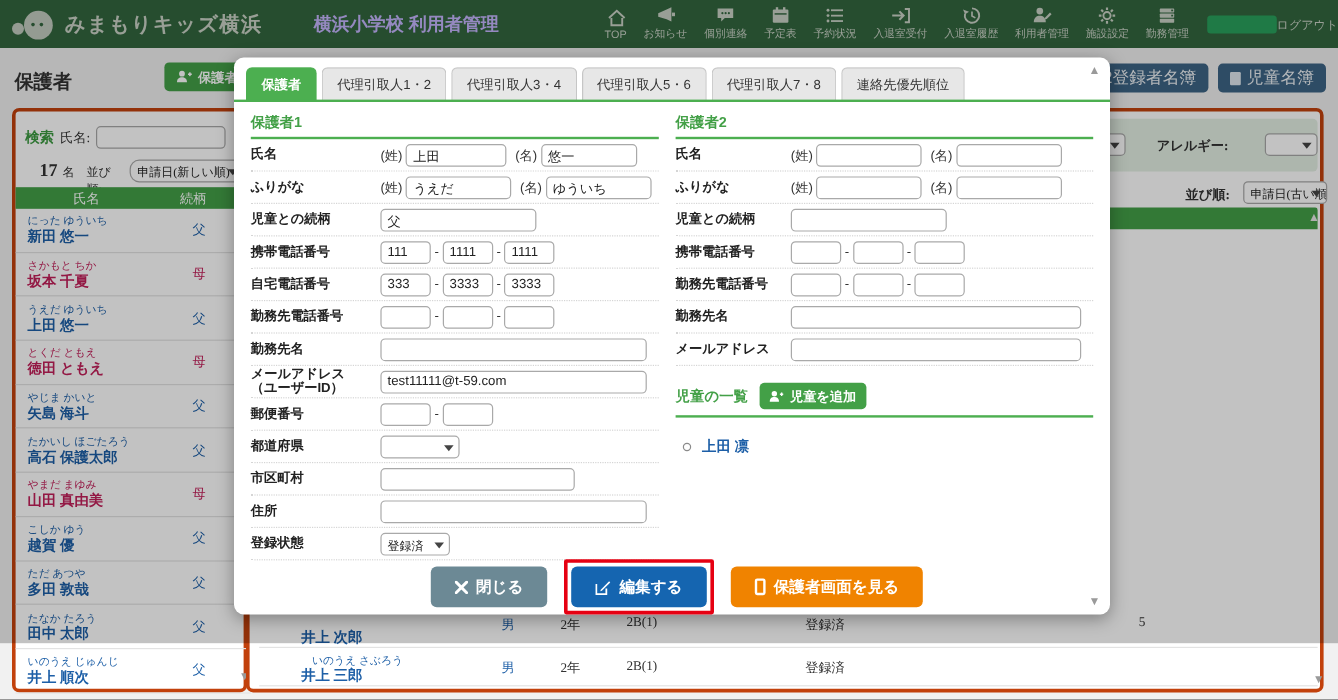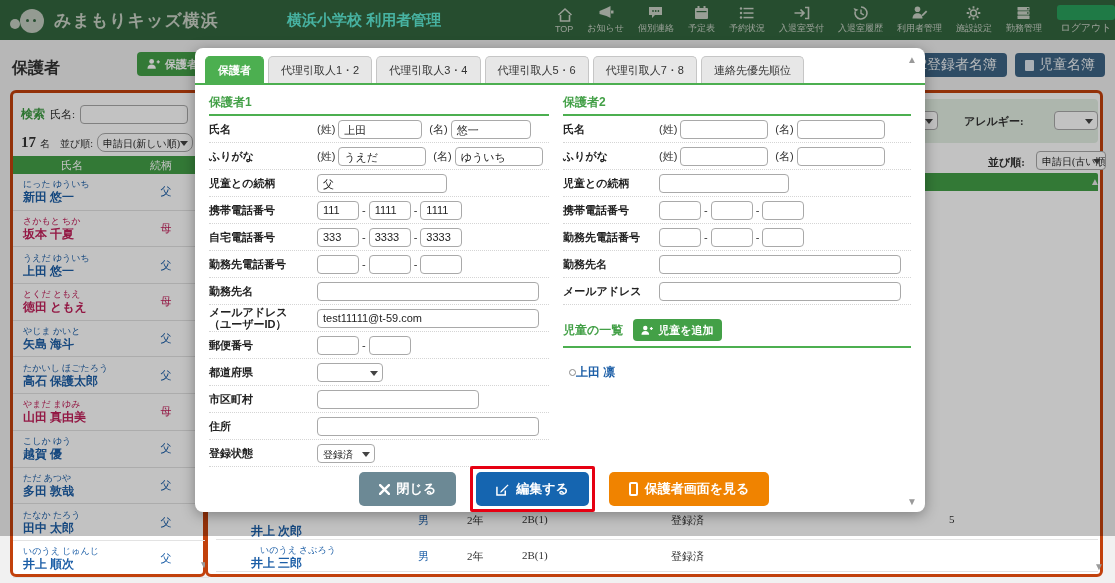--- a/index.html
+++ b/index.html
@@ -9,47 +9,47 @@
 
   
   .topbar { position:absolute; left:0; top:0; width:1115px; height:40px; background:#33663f; display:flex; align-items:center; color:#e8efe8; }
   .logo { display:flex; align-items:center; gap:4px; padding-left:10px; width:270px; }
   .mascot { position:relative; width:40px; height:30px; }
   .mascot .c1 { position:absolute; left:0; top:14px; width:10px; height:10px; border-radius:50%; background:#c3ccc0; }
   .mascot .c2 { position:absolute; left:10px; top:4px; width:24px; height:24px; border-radius:50%; background:#c3ccc0; }
   .mascot .e { position:absolute; width:3px; height:3px; border-radius:50%; background:#33663f; top:14px; }
   .mascot .e1 { left:16px; } .mascot .e2 { left:23px; }
   .logo-text { font-size:17px; font-weight:bold; color:#c9d2c6; letter-spacing:1px; white-space:nowrap; }
-  .app-title { font-size:15px; font-weight:bold; color:#5eead4; white-space:nowrap; margin-left:18px; width:260px; }
+  .app-title { font-size:15px; font-weight:bold; color:#c4b5fd; white-space:nowrap; margin-left:18px; width:260px; }
   .nav { display:flex; align-items:center; margin-left:2px; }
   .nav-item { display:flex; flex-direction:column; align-items:center; justify-content:center; padding:0 7px; height:40px; cursor:pointer; }
   .nav-item svg { width:17px; height:16px; }
   .nav-item .nv-label { font-size:9px; color:#c9d2c6; margin-top:1px; white-space:nowrap; }
-  .logout { display:flex; flex-direction:column; align-items:center; margin-left:8px; cursor:pointer; }
+  .logout { display:flex; flex-direction:row; align-items:center; margin-left:8px; cursor:pointer; }
   .logout .pill { width:58px; height:15px; border-radius:3px; background:#29a15c; }
   .logout .lg-label { font-size:10px; color:#c9d2c6; margin-top:1px; white-space:nowrap; }
 
   
   .page-title { position:absolute; left:12px; top:58px; font-size:16px; font-weight:bold; color:#333; }
   .btn-green { background:#43a047; color:#fff; border:none; border-radius:4px; font-size:11px; font-weight:bold; display:inline-flex; align-items:center; gap:5px; padding:5px 10px; cursor:pointer; }
   .add-guardian { position:absolute; left:137px; top:52px; height:24px; }
   .roster-btns { position:absolute; right:10px; top:53px; display:flex; gap:8px; }
   .btn-navy { background:#3d6485; color:#eef2f5; border:none; border-radius:4px; font-size:14px; display:inline-flex; align-items:center; gap:5px; padding:10px 10px; height:24px; cursor:pointer; }
   .doc-ico { display:inline-block; width:9px; height:11px; background:#dfe7ee; border-radius:1px; }
 
   .card { position:absolute; background:#fff; border:3px solid #c2410c; border-radius:6px;font-family:Liberation Serif, serif; }
   .sidebar-card { left:10px; top:90px; width:196px; height:487px; }
   .main-card { left:205px; top:90px; width:898px; height:487px; }
 
   
   .sb-search { position:absolute; left:8px; top:12px; display:flex; align-items:center; gap:5px; font-size:11px; color:#333; }
   .sb-search .kensaku { color:#3c9a41; font-weight:bold; font-size:12px; }
   .inp { background:#fff; border:1px solid #a9a9a9; border-radius:4px; height:19px; font-size:11px; color:#222; padding:2px 5px; overflow:hidden; white-space:nowrap; }
   .sb-search .inp { width:108px; }
-  .sb-count { position:absolute; left:8px; top:40px; display:flex; align-items:baseline; gap:4px; font-size:10px; color:#333; }
+  .sb-count { position:absolute; left:20px; top:40px; display:flex; align-items:baseline; gap:4px; font-size:10px; color:#333; }
   .sb-count .n { font-size:15px; font-weight:bold; }
   .sel { position:relative; background:#fff; border:1px solid #a9a9a9; border-radius:4px; height:19px; font-size:10px; color:#222; padding:3px 14px 2px 5px; overflow:hidden; white-space:nowrap; }
   .caret { position:absolute; right:4px; top:7px; width:0; height:0; border-left:4px solid transparent; border-right:4px solid transparent; border-top:5px solid #444; }
   .sb-count .sel { width:96px;border-radius:8px; }
   .sb-head { position:absolute; left:0px; top:63px; width:196px; height:18px; background:#43a047; color:#fff; font-size:11px; display:flex; align-items:center; }
   .sb-head .h-name { width:118px; text-align:center; }
   .sb-head .h-rel { width:60px; text-align:center; }
   .sb-rows { position:absolute; left:0; top:81px; width:196px; }
   .sb-row { display:flex; align-items:center; height:36.7px; border-bottom:1px solid #e3e3e3; cursor:pointer; }
   .sb-row .who { width:128px; padding-left:10px; }
@@ -90,21 +90,21 @@
   .frow { display:flex; align-items:center; min-height:27px; border-bottom:1px dotted #d5d5d5; }
   .frow .flabel { font-size:11px; font-weight:bold; color:#222; line-height:12px; }
   .col-left .flabel { width:108px; flex:none; }
   .col-right .flabel { width:96px; flex:none; }
   .fctl { display:flex; align-items:center; gap:3px; font-size:11px; color:#333; flex-wrap:nowrap; }
   .fctl .inp { height:19px; }
   .sublab { font-size:11px; color:#333; }
   .children-head { display:flex; align-items:center; gap:10px; margin-top:14px; padding-bottom:5px; border-bottom:2px solid #4caf50; }
   .children-head .ch-title { font-size:12px; font-weight:bold; color:#43a047; }
   .btn-add-child { height:22px; padding:3px 8px; }
-  .child-item { display:flex; align-items:center; margin:16px 0 0 6px; cursor:pointer; }
+  .child-item { display:flex; align-items:center; gap:9px; margin:16px 0 0 6px; cursor:pointer; }
   .child-bullet { width:7px; height:7px; border-radius:50%; border:1px solid #8a8a8a; background:#fff; }
   .child-link { font-size:12px; font-weight:bold; color:#1d5fa7; }
   .modal-btns { position:absolute; left:0; top:418px; width:730px; display:flex; justify-content:center; align-items:center; gap:14px;padding-left:8px; }
   .mbtn { border:none; border-radius:5px; color:#fff; font-size:13px; font-weight:bold; display:inline-flex; align-items:center; gap:7px; padding:8px 20px; cursor:pointer; white-space:nowrap; }
   .btn-close { background:#6c8995; }
   .btn-edit { background:#1565b0; }
   .btn-view { background:#f08300; }
   .hl-box { border:3px solid #e60012; padding:3px; border-radius:2px; }
   .micon { display:inline-block; }
   .phone-ico { width:9px; height:14px; border:2px solid #fff; border-radius:2px; }

